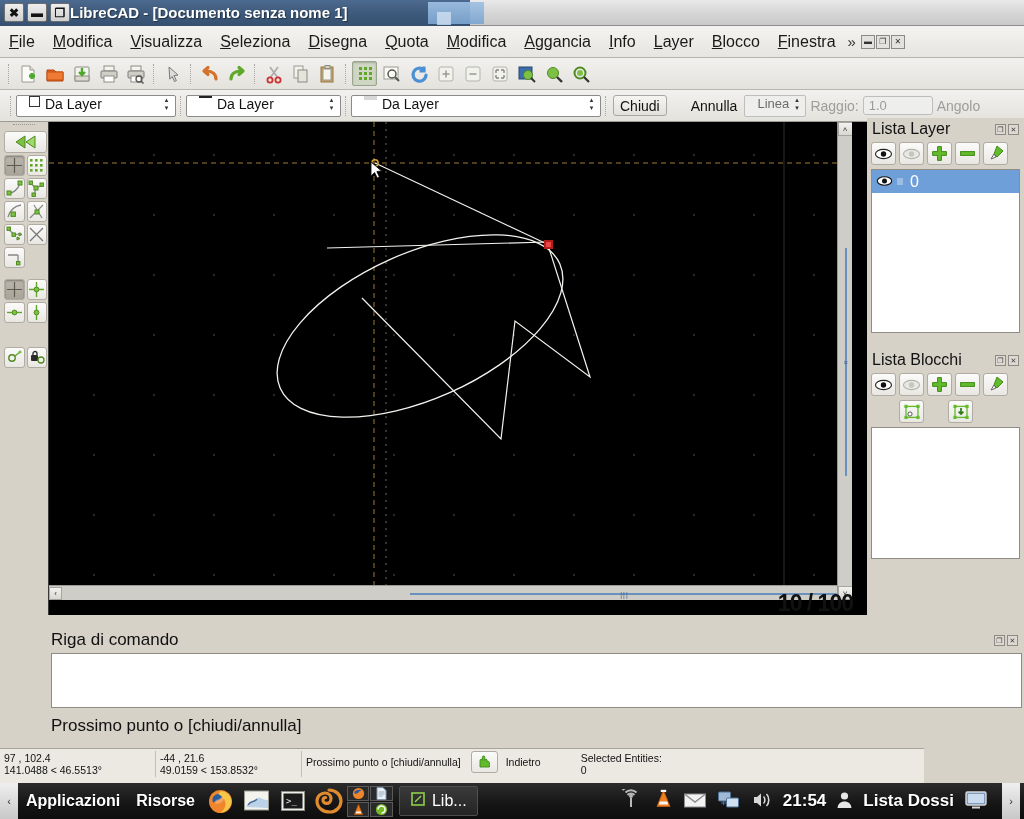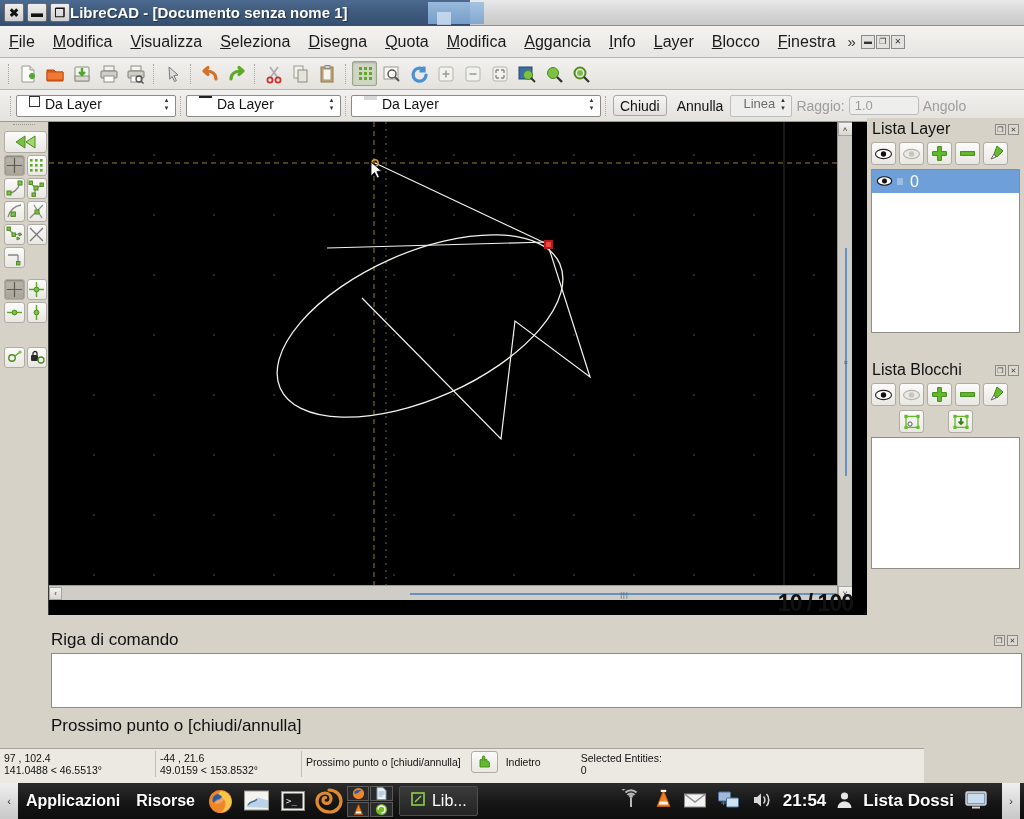--- a/index.html
+++ b/index.html
@@ -503,21 +503,21 @@
   <div class="combo" style="width:250px">
     <span class="swatch-blank"></span>
     <span>Da Layer</span>
     <span class="arrows">
         <span>▴</span>
         <span>▾</span>
       </span>
   </div>
   <div class="tb-sep"></div>
   <div class="opt-btn" style="margin-left:2px">Chiudi</div>
-  <div class="opt-btn" style="margin-left:3px;border-color:transparent;background:transparent">Annulla</div>
+  <div class="opt-btn" style="margin-left:17px;border-color:transparent;background:transparent">Annulla</div>
   <div class="combo" style="width:62px;background:#eeeeec;border-color:#bdbdbd;color:#6c6c6c;font-size:13px">
     <span>Linea</span>
     <span class="arrows">
         <span>▴</span>
         <span>▾</span>
       </span>
   </div>
   <div class="opt-label">Raggio:</div>
   <div class="opt-input">1.0</div>
   <div class="opt-label">Angolo</div>
@@ -871,21 +871,21 @@
             <ellipse cx="8.5" cy="6" rx="7.2" ry="4.2" fill="#fff" stroke="#111" stroke-width="1.1"></ellipse>
             <circle cx="8.5" cy="6" r="2.5" fill="#111"></circle>
           </svg>
         </span>
         <span class="lockbox"></span>
         <span>0</span>
       </div>
     </div>
   </div>
 
-  <div style="margin-top:26px">
+  <div style="margin-top:16px">
     <div class="panel-title">
       <span>Lista Blocchi</span>
       <span class="panel-btns">
         <span class="panel-btn">❐</span>
         <span class="panel-btn">✕</span>
       </span>
     </div>
     <div class="panel-toolbar">
       <div class="pt-btn">
         <svg width="19" height="14" viewBox="0 0 19 14">

